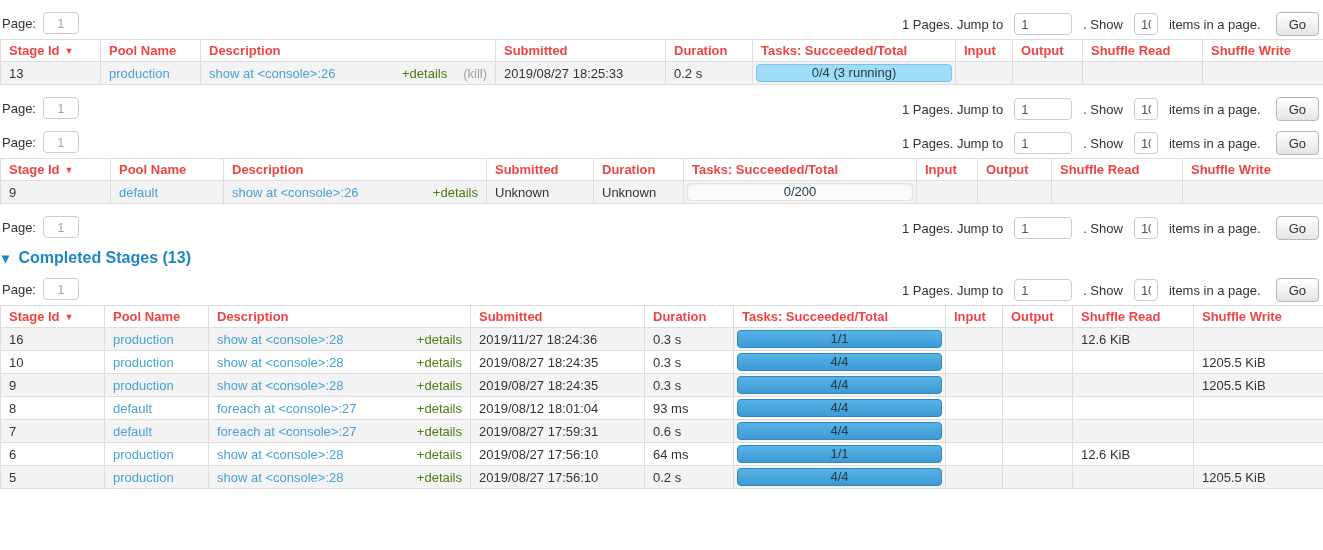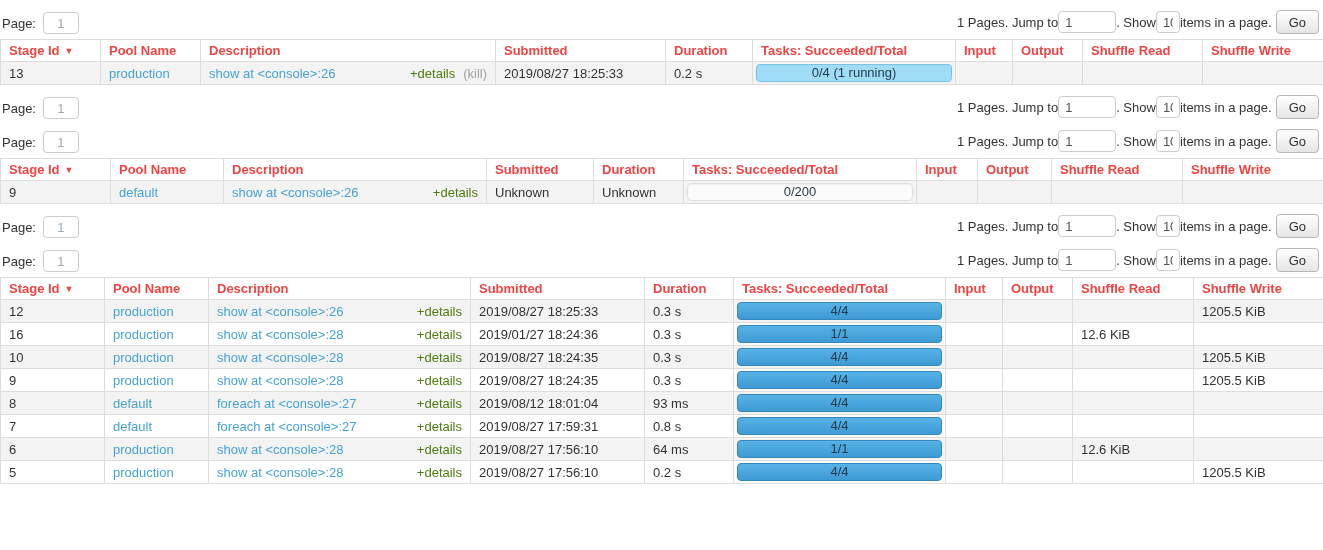--- a/index.html
+++ b/index.html
@@ -3,41 +3,41 @@
 <meta charset="utf-8">
 <style>
   html,body{margin:0;padding:0}
   body{width:1323px;height:550px;overflow:hidden;background:#fff;
        font-family:"Liberation Sans",sans-serif;font-size:13px;color:#333}
   a{color:var(--link-blue,#47a2d5);text-decoration:none}
   .stage-h{margin:12px 0 0 2px;font-size:16px;line-height:16px;font-weight:bold;
            color:var(--header-blue,#1c87c3);cursor:pointer}
   #page>.stage-h:first-child{margin-top:2px}
   .caret{display:inline-block;margin-right:5px;font-size:14px}
-  .pagebar{display:flex;justify-content:space-between;align-items:flex-end;margin:12px 4px 0 2px;height:22px}
+  .pagebar{display:flex;justify-content:space-between;align-items:flex-start;margin:12px 4px 0 2px;height:22px}
   .pb-left{display:flex;align-items:center}
   .pb-left .pb-label{margin-right:7px}
-  .pb-right{display:flex;align-items:center;gap:0}
+  .pb-right{display:flex;align-items:center;gap:11px}
   input{font-family:inherit;font-size:13px;color:#555;border:1px solid #ccc;border-radius:4px;
         height:22px;box-sizing:border-box;outline:none;background:#fff}
   .page-input{width:36px;text-align:center;color:#9fa9b3}
   .jump-input{width:58px;padding:0 6px}
   .show-input{width:24px;padding:0 6px}
   .go-btn{margin-left:4px;height:24px;padding:0 12px;border:1px solid #b7b7b7;border-radius:4px;
           background:linear-gradient(#ffffff,#e5e5e5);font-family:inherit;font-size:13px;color:#333;cursor:pointer}
   table.stages{border-collapse:collapse;table-layout:fixed;width:1323px;margin-top:5px}
   .stages th,.stages td{border:1px solid var(--table-border,#ddd);padding:2px 8px;height:17px;
         text-align:left;vertical-align:middle;white-space:nowrap;overflow:hidden;font-size:13px}
   .stages th{font-weight:bold;color:#ef4444}
   .stages tbody tr:nth-child(odd) td{background:var(--row-stripe,#f3f3f3)}
   .sort{font-size:9px;margin-left:5px;vertical-align:1px}
   .desc-wrap{display:flex;align-items:flex-end}
   .desc-wrap a{white-space:nowrap;overflow:hidden;text-overflow:ellipsis}
   .details{margin-left:auto;color:#4d7c0f;cursor:pointer}
-  .kill{margin-left:8px;color:#a2a2a2 !important}
+  .kill{margin-left:16px;color:#a2a2a2 !important}
   td.tasks{padding:2px 3px}
   .progress{height:18px;line-height:16px;border-radius:4px;text-align:center;color:#243a49;
             box-sizing:border-box;border:1px solid transparent;font-size:13px}
   .progress.running{background:var(--bar-running-bg,#9edcf7);border-color:var(--bar-running-border,#7cc2e2)}
   .progress.done{background:linear-gradient(var(--bar-done-top,#57b3e6),var(--bar-done-bottom,#3d9ad4));
                  border-color:var(--bar-done-border,#3488bc)}
   .progress.empty{background:var(--bar-empty-bg,#fbfbfb);border-color:#e2e2e2;
                   box-shadow:inset 0 1px 2px rgba(0,0,0,.06)}
 </style>
 </head>
@@ -92,21 +92,21 @@
           <td>
             <div class="desc-wrap">
               <a href="#">show at &lt;console&gt;:26</a>
               <span class="details">+details</span>
               <a class="kill" href="#">(kill)</a>
             </div>
           </td>
           <td>2019/08/27 18:25:33</td>
           <td>0.2 s</td>
           <td class="tasks">
-            <div class="progress running">0/4 (1 running)</div>
+            <div class="progress running">0/4 (3 running)</div>
           </td>
           <td></td>
           <td></td>
           <td></td>
           <td></td>
         </tr>
       </tbody>
     </table>
     <div class="pagebar">
     <div class="pb-left">
@@ -192,20 +192,24 @@
     </div>
     <div class="pb-right">
       <span>1 Pages. Jump to</span>
       <input class="jump-input" value="1" style="">
       <span>. Show</span>
       <input class="show-input" value="100" style="">
       <span>items in a page.</span>
       <button class="go-btn">Go</button>
     </div>
   </div>
+    <h4 class="stage-h">
+    <span class="caret">▾</span>
+    <span>Completed Stages (13)</span>
+  </h4>
     <div class="pagebar">
     <div class="pb-left">
       <span class="pb-label">Page:</span>
       <input class="page-input" value="1" style="">
     </div>
     <div class="pb-right">
       <span>1 Pages. Jump to</span>
       <input class="jump-input" value="1" style="">
       <span>. Show</span>
       <input class="show-input" value="100" style="">
@@ -235,48 +239,29 @@
           <th><span>Duration</span></th>
           <th><span>Tasks: Succeeded/Total</span></th>
           <th><span>Input</span></th>
           <th><span>Output</span></th>
           <th><span>Shuffle Read</span></th>
           <th><span>Shuffle Write</span></th>
         </tr>
       </thead>
       <tbody>
         <tr>
-          <td>12</td>
-          <td><a href="#">production</a></td>
-          <td>
-            <div class="desc-wrap">
-              <a href="#">show at &lt;console&gt;:26</a>
-              <span class="details">+details</span>
-            </div>
-          </td>
-          <td>2019/08/27 18:25:33</td>
-          <td>0.3 s</td>
-          <td class="tasks">
-            <div class="progress done">4/4</div>
-          </td>
-          <td></td>
-          <td></td>
-          <td></td>
-          <td>1205.5 KiB</td>
-        </tr>
-        <tr>
           <td>16</td>
           <td><a href="#">production</a></td>
           <td>
             <div class="desc-wrap">
               <a href="#">show at &lt;console&gt;:28</a>
               <span class="details">+details</span>
             </div>
           </td>
-          <td>2019/01/27 18:24:36</td>
+          <td>2019/11/27 18:24:36</td>
           <td>0.3 s</td>
           <td class="tasks">
             <div class="progress done">1/1</div>
           </td>
           <td></td>
           <td></td>
           <td>12.6 KiB</td>
           <td></td>
         </tr>
         <tr>
@@ -339,21 +324,21 @@
         <tr>
           <td>7</td>
           <td><a href="#">default</a></td>
           <td>
             <div class="desc-wrap">
               <a href="#">foreach at &lt;console&gt;:27</a>
               <span class="details">+details</span>
             </div>
           </td>
           <td>2019/08/27 17:59:31</td>
-          <td>0.8 s</td>
+          <td>0.6 s</td>
           <td class="tasks">
             <div class="progress done">4/4</div>
           </td>
           <td></td>
           <td></td>
           <td></td>
           <td></td>
         </tr>
         <tr>
           <td>6</td>

